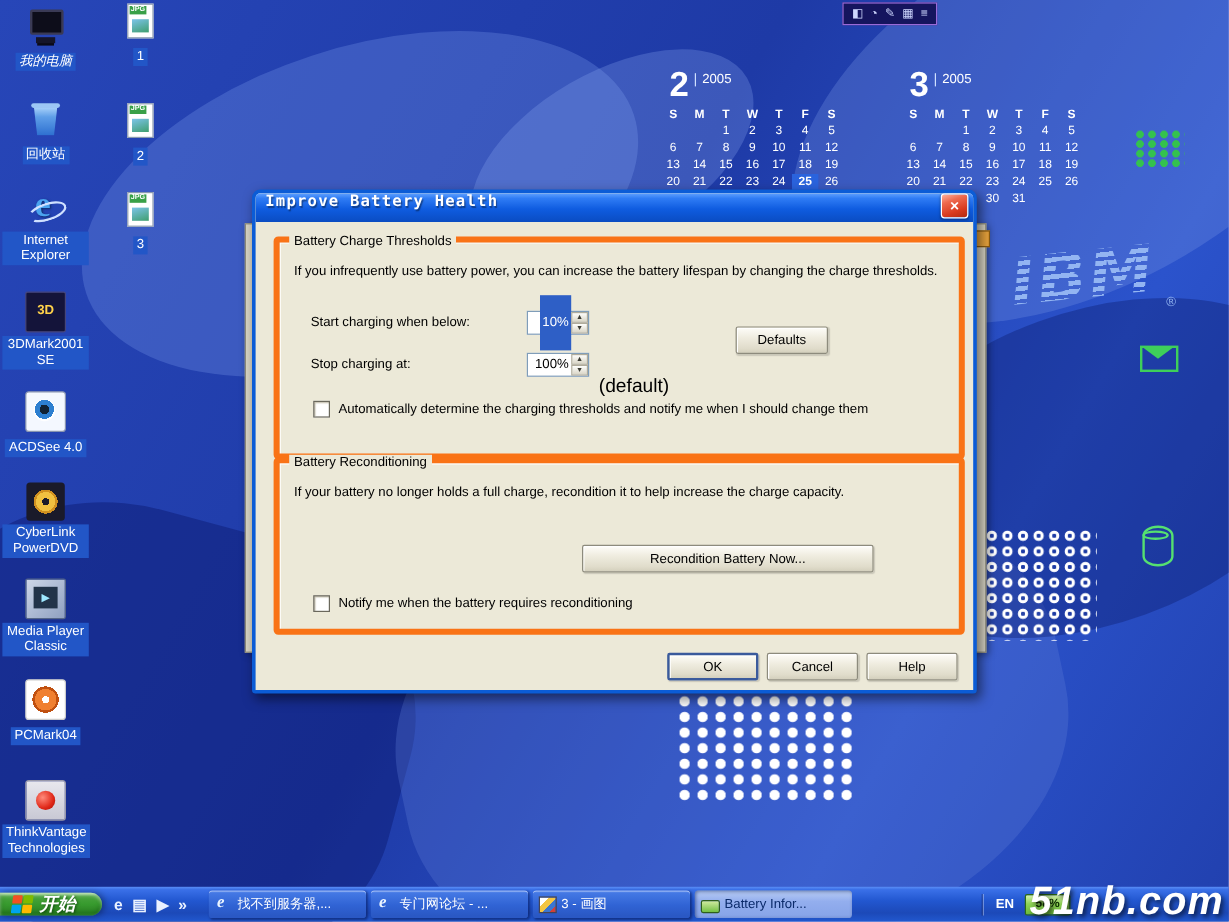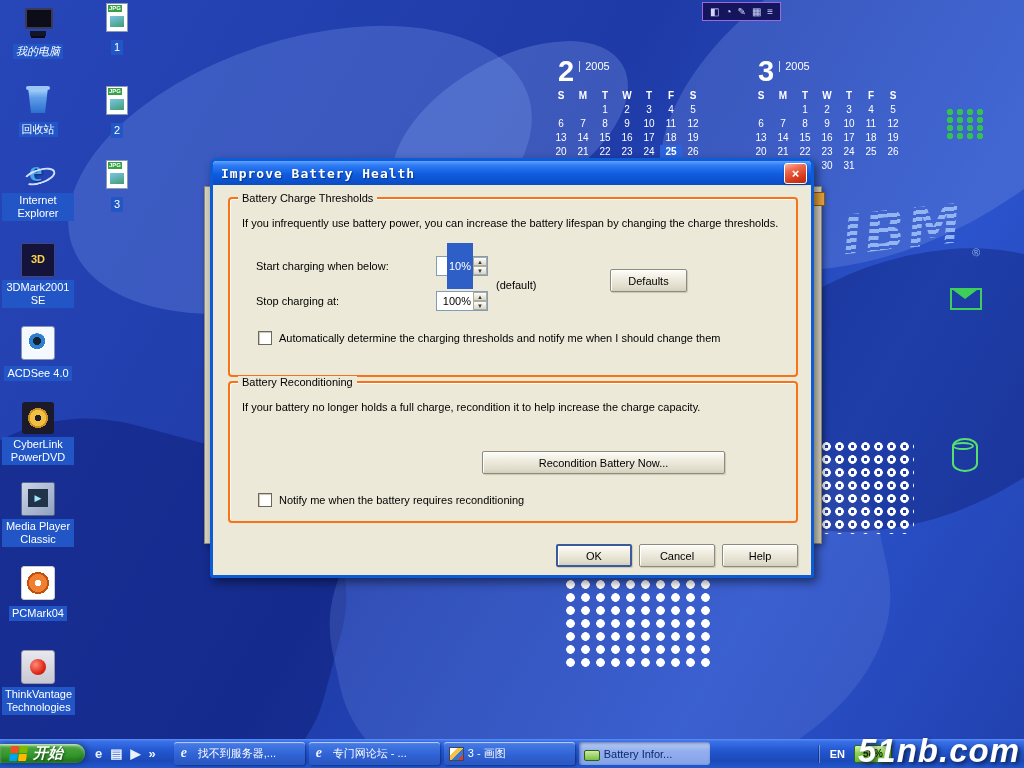--- a/index.html
+++ b/index.html
@@ -75,42 +75,42 @@
   .cal-grid{display:grid;grid-template-columns:repeat(7,22px);row-gap:1px}
   .cal-cell{height:13px;text-align:center;font-size:10px;line-height:13px}
   .cal-hdr{font-weight:bold}
   .cal-cell.hl{background:#2a63dd;font-weight:bold}
   
   .bg-window{position:absolute;left:204px;top:186px;width:616px;height:356px;background:#d8d4c4;border:1px solid #8d8a7a;z-index:5;box-shadow:2px 2px 6px rgba(0,0,0,.35)}
   .bg-window-icon{position:absolute;left:812px;top:192px;width:11px;height:12px;background:#e6a23c;border:1px solid #8a5a10;z-index:6}
   
   .dialog{position:absolute;left:210px;top:158px;width:598px;height:414px;background:#ece9d8;
     border:3px solid #0b5cd6;border-radius:7px 7px 3px 3px;overflow:hidden;z-index:10;box-shadow:3px 4px 10px rgba(0,0,0,.5)}
-  .dlg-title{height:24px;display:flex;align-items:center;gap:6px;padding:0 4px 0 8px;
+  .dlg-title{height:24px;display:flex;gap:6px;padding:0 4px 0 8px;
     background:linear-gradient(180deg,#60a1ff 0%,#2f7cf5 18%,#0f5ce0 55%,#0a4cc2 100%)}
   .dlg-title-text{flex:1;color:#fff;font:bold 13px "DejaVu Sans Mono",monospace;letter-spacing:1px;text-shadow:1px 1px 1px rgba(0,0,0,.4)}
   .dlg-close{width:21px;height:19px;border:1px solid #fff;border-radius:3px;display:flex;align-items:center;justify-content:center;
     background:linear-gradient(160deg,#ffb3a0 0,#ee6a4f 30%,#d83a1d 70%,#b02a10);color:#fff;font-weight:bold;font-size:13px;box-shadow:0 1px 2px rgba(0,0,0,.3);cursor:default}
-  .grp{position:absolute;border:2px solid #f97316;border-radius:4px;box-shadow:inset 1px 1px 0 #fff}
+  .grp{position:absolute;border:5px solid #f97316;border-radius:4px;box-shadow:inset 1px 1px 0 #fff}
   .grp-label{position:absolute;top:-7px;left:8px;background:#ece9d8;padding:0 4px;font-size:11px;color:#000}
   .grp1{left:15px;top:36px;width:566px;height:176px}
   .grp2{left:15px;top:220px;width:566px;height:138px}
   .desc{position:absolute;left:12px;top:18px;width:542px;font-size:11px;line-height:1.25;color:#000}
   .lbl{position:absolute;font-size:11px}
   .lbl1{left:26px;top:61px}
   .lbl2{left:26px;top:96px}
   .spin{position:absolute;display:flex;width:52px;height:20px;background:#fff;border:1px solid #7f9db9;box-sizing:border-box}
   .spin1{left:206px;top:57px}
   .spin2{left:206px;top:92px}
   .val{margin-left:auto;align-self:center;font-size:11px;padding:17px 2px}
   .val.selected{background:#2e5fc6;color:#fff}
   .arrows{display:flex;flex-direction:column;width:14px}
   .arr{flex:1;display:flex;align-items:center;justify-content:center;font-size:6px;color:#3a3a32;
     background:linear-gradient(180deg,#fefefc,#d9d5c6);border:1px solid #b0ac9c}
-  .suffix{position:absolute;left:266px;top:80px;font-size:11px}
+  .suffix{position:absolute;left:266px;top:112px;font-size:16px}
   .xp-btn{font-family:"Liberation Sans",sans-serif;font-size:11px;color:#000;
     background:linear-gradient(180deg,#fefdf9 0%,#efecdf 40%,#e0dccb 82%,#d4d0bd 100%);
     border:1px solid #8d8b7d;border-radius:2px;box-shadow:inset 1px 1px 0 #fff,1px 1px 1px rgba(0,0,0,.15)}
   .btn-defaults{position:absolute;left:380px;top:70px;width:77px;height:23px}
   .btn-recond{position:absolute;left:252px;top:68px;width:243px;height:23px}
   .cb-row{position:absolute;display:flex;align-items:center;font-size:11px;gap:7px}
   .cb1{left:28px;top:132px}
   .cb2{left:28px;top:110px}
   .cb{width:12px;height:12px;background:#fff;border:1px solid #6a685c;box-shadow:inset 1px 1px 1px #c9c5b5;flex:none}
   .dlg-buttons{position:absolute;top:383px;right:13px;display:flex;gap:7px}

